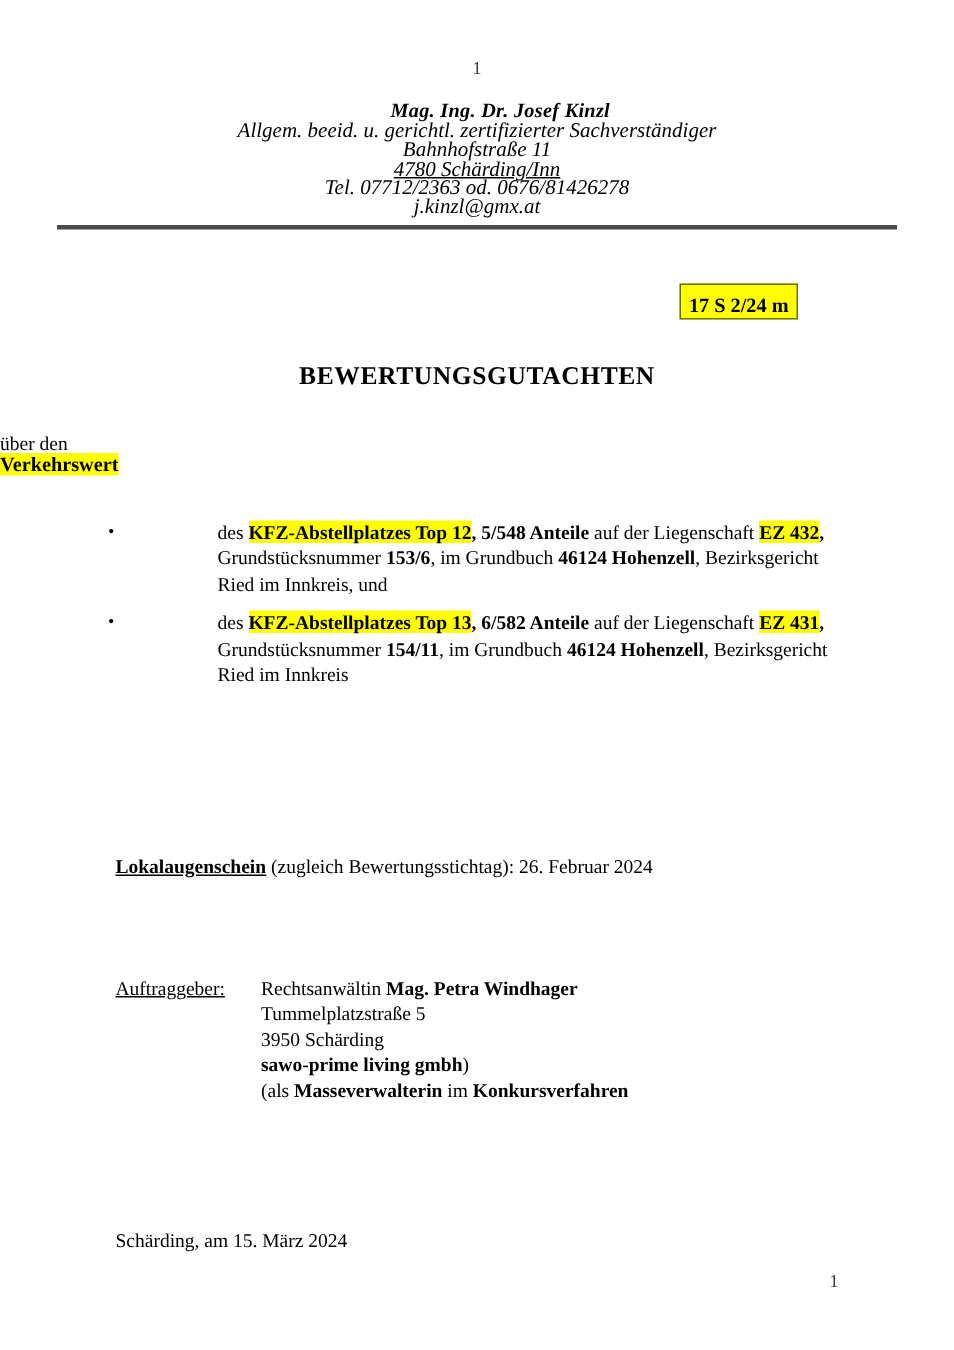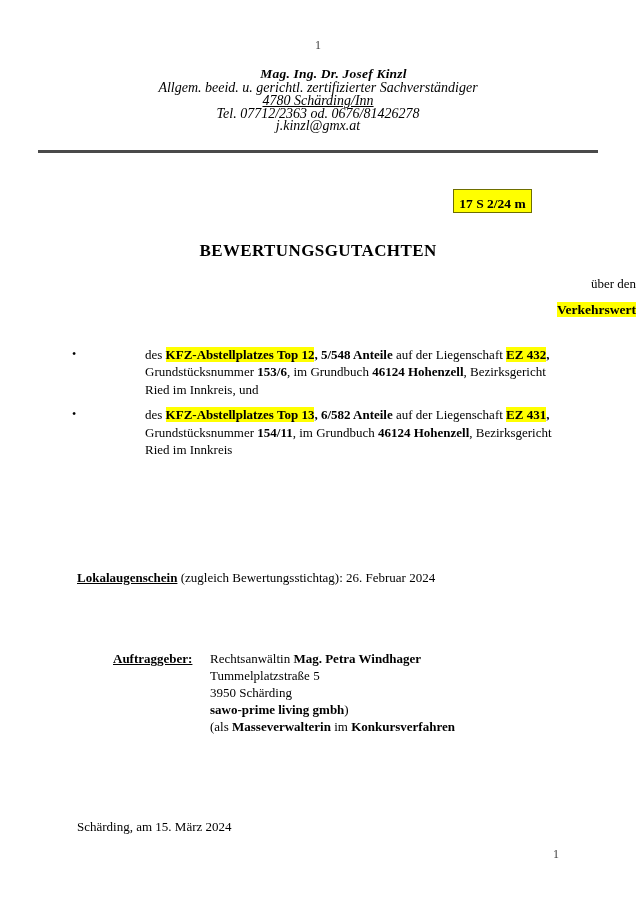--- a/index.html
+++ b/index.html
@@ -71,28 +71,28 @@
   .doc-title {
     position: absolute;
     top: 241px; left: 0; width: 100%;
     text-align: center;
     font-size: 17px;
     font-weight: bold;
     letter-spacing: 0.4px;
   }
   .doc-connector {
     position: absolute;
-    top: 276px; left: 0; width: 100%;
-    text-align: right;
+    top: 288px; left: 0; width: 100%;
+    text-align: left;
     font-size: 13px;
   }
   .keyword-row {
     position: absolute;
     top: 302px; left: 0; width: 100%;
-    text-align: right;
+    text-align: left;
     font-size: 13.5px;
   }
 
   .bullets {
     position: absolute;
     top: 346px; left: 72px;
     width: 486px;
     font-size: 13px;
     line-height: 17.4px;
   }
@@ -114,42 +114,42 @@
   .client {
     position: absolute;
     top: 650px; left: 77px;
     width: 482px;
     display: flex;
     font-size: 13px;
     line-height: 17px;
   }
   .client-label {
     flex: 0 0 96px;
-    font-weight: bold;
+    font-weight: normal;
     text-decoration: underline;
-    margin-left: 36px;
   }
   .client-lines { flex: 1; padding-left: 1px; }
 
   .dateline {
     position: absolute;
     top: 819px; left: 77px;
     font-size: 13px;
   }
 </style>
 </head>
 <body>
 
 <div class="page">
 
   <div class="pagenum top">1</div>
 
   <div class="letterhead">
     <div class="lh-name">Mag. Ing. Dr. Josef Kinzl</div>
     <div class="lh-line">Allgem. beeid. u. gerichtl. zertifizierter Sachverständiger</div>
+    <div class="lh-line">Bahnhofstraße 11</div>
     <div class="lh-line u">4780 Schärding/Inn</div>
     <div class="lh-line">Tel. 07712/2363 od. 0676/81426278</div>
     <div class="lh-line">j.kinzl@gmx.at</div>
   </div>
 
   <div class="rule"></div>
 
   <div class="casebox">
     <span>17 S 2/24 m</span>
   </div>

